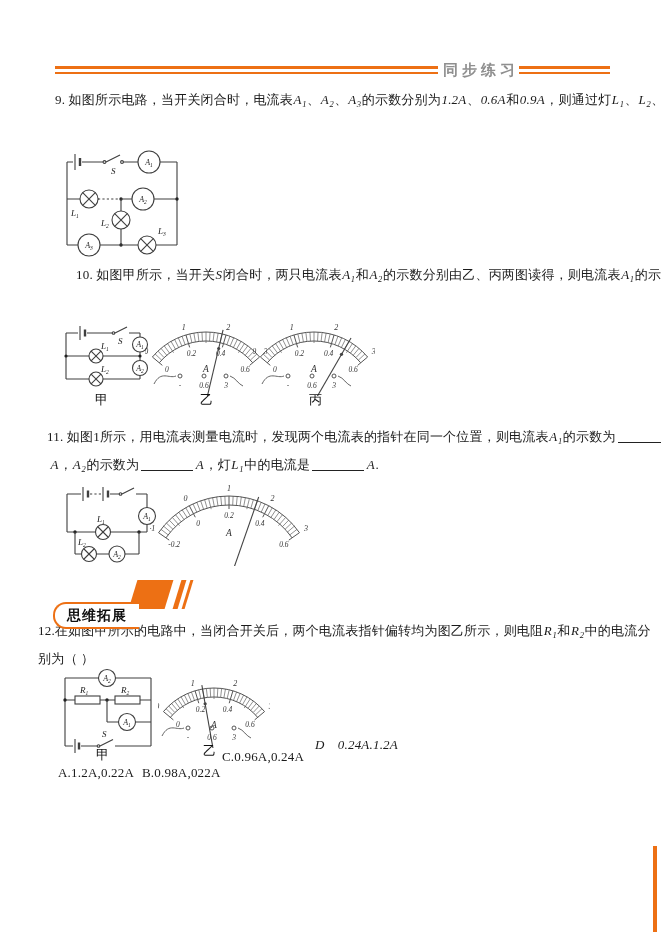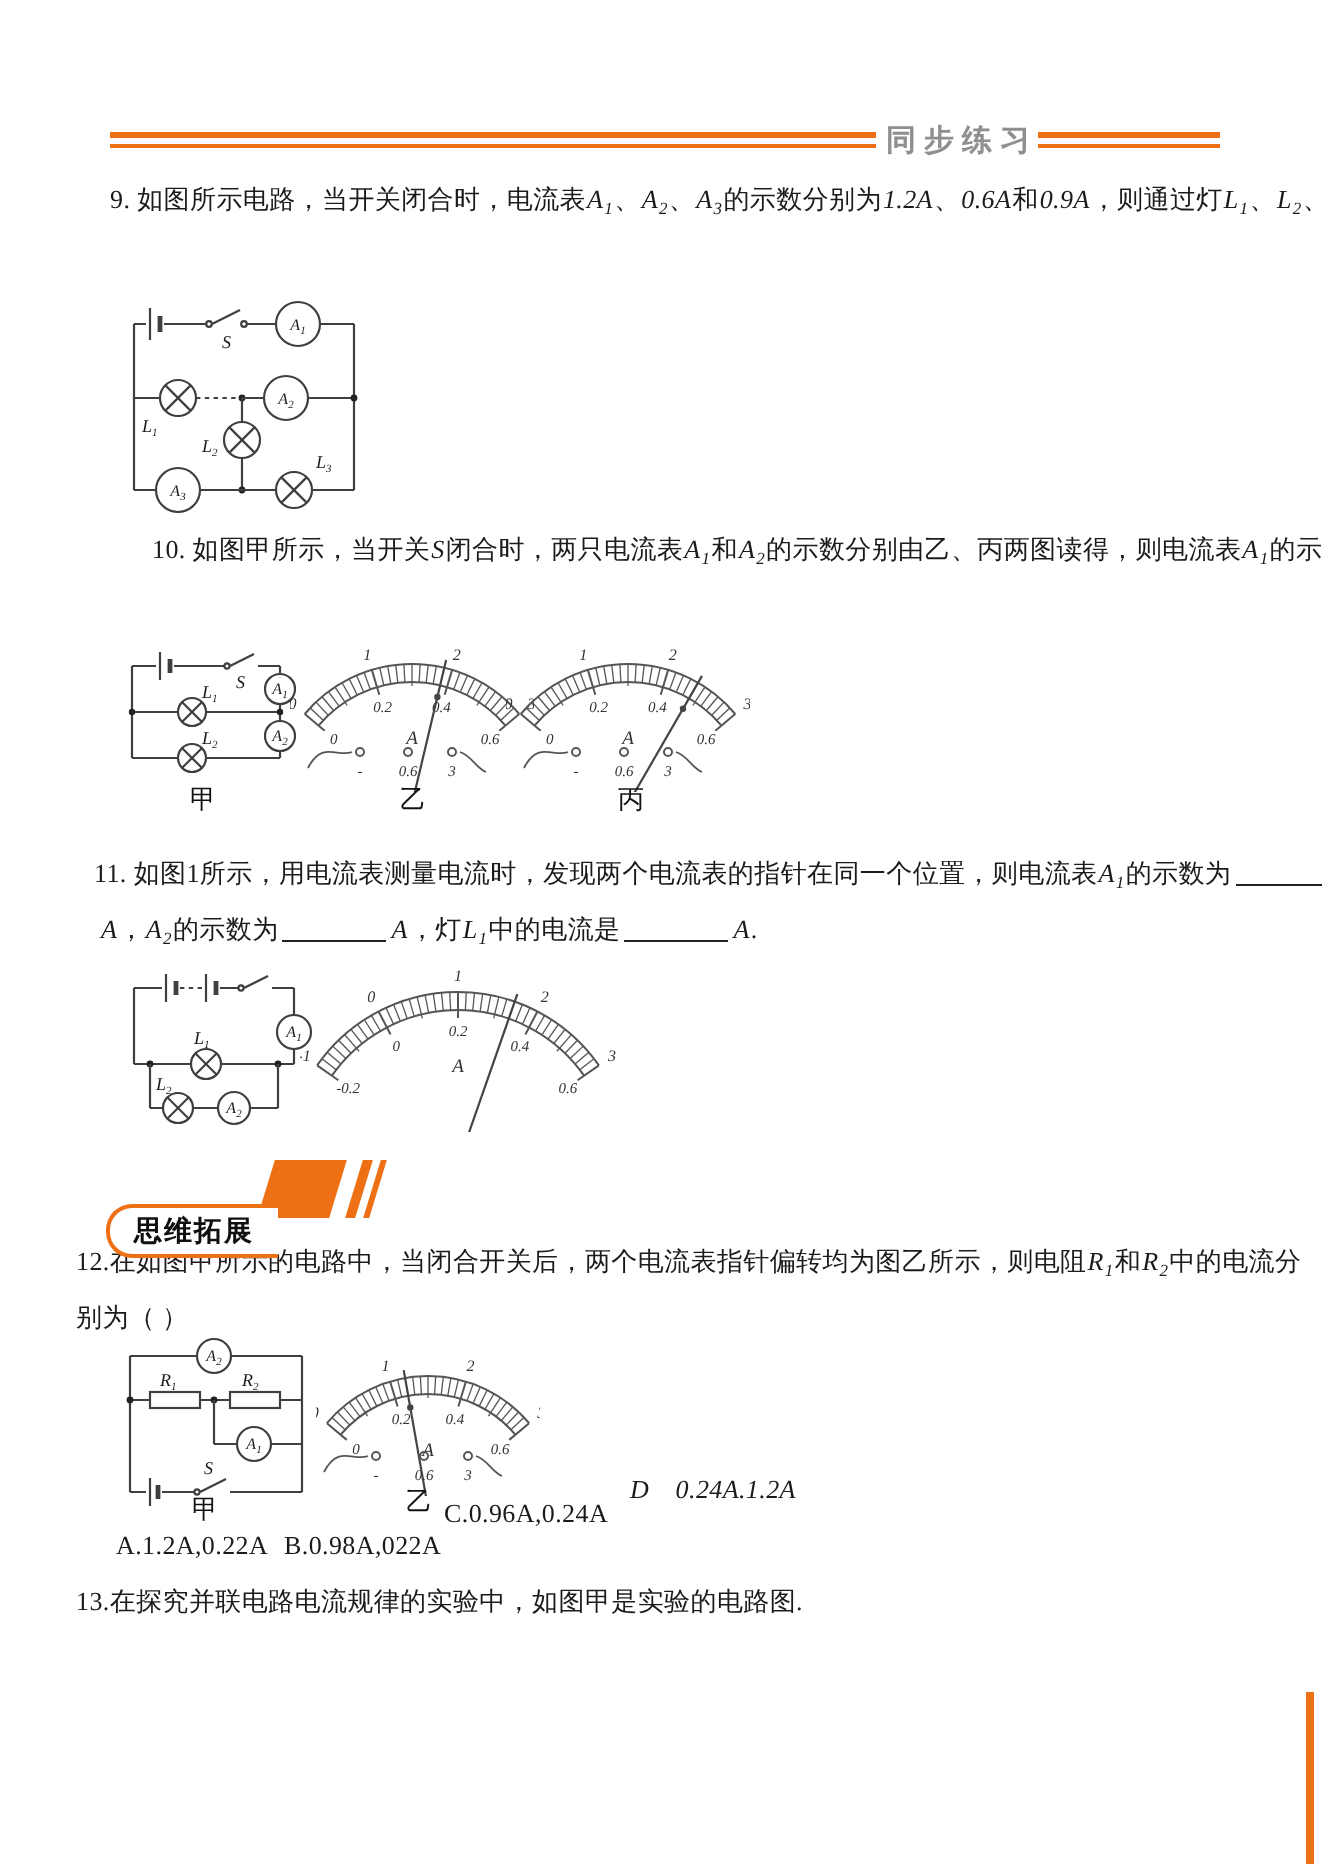--- a/index.html
+++ b/index.html
@@ -432,16 +432,15 @@
     </svg>
 
   <div class="cap" style="left:96px;top:746px;">甲</div>
   <div class="cap" style="left:203px;top:742px;">乙</div>
 
   <div class="qtext" style="left:58px;top:765px;">A.1.2A,0.22A</div>
   <div class="qtext" style="left:142px;top:765px;">B.0.98A,022A</div>
   <div class="qtext" style="left:222px;top:749px;">C.0.96A,0.24A</div>
   <div class="qtext" style="left:315px;top:737px;font-style:italic;">D　0.24A.1.2A</div>
 
-  <div class="qtext" style="left:38px;top:793px;">13.在探究并联电路电流规律的实验中，如图甲是实验的电路图.</div>
 
   <div class="edgebar"></div>
 </div>
 
 </body></html>

